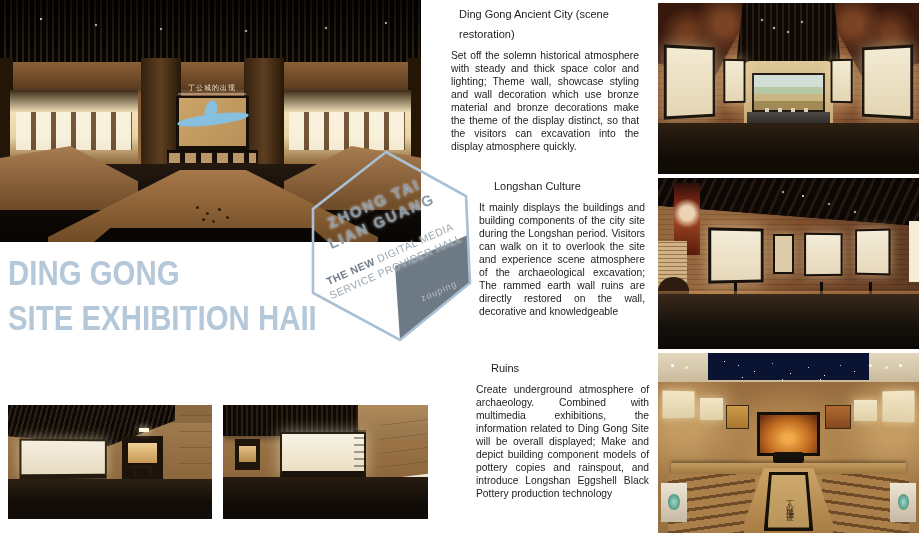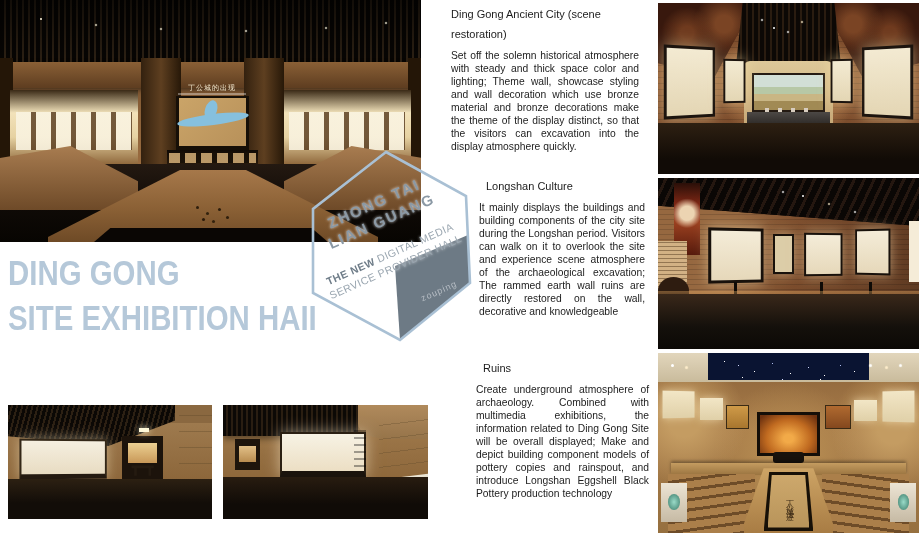--- a/index.html
+++ b/index.html
@@ -8,21 +8,21 @@
   .page{position:relative;width:921px;height:540px;background:#fff;overflow:hidden}
   .el{position:absolute}
   .ph{position:absolute;overflow:hidden;background:#201509}
 
   
   .title{left:8px;top:250px;font-weight:bold;font-size:35px;line-height:45px;
          letter-spacing:0;transform:scaleX(.84);transform-origin:left top;white-space:nowrap}
 
   
   .sec{position:absolute;text-align:justify;font-size:10.3px;line-height:13px;color:#1c1c1c}
-  .sec h3{font-size:11px;font-weight:400;line-height:20px;margin:0 0 5px 0;text-align:left;color:#1c1c1c}
+  .sec h3{font-size:11px;font-weight:400;line-height:20px;margin:0 0 5px 8px;text-align:left;color:#1c1c1c}
   .sec1{left:451px;top:4px;width:188px}
   .sec2{left:479px;top:176px;width:166px}
   .sec3{left:476px;top:358px;width:173px}
   .sec2 h3,.sec3 h3{padding-left:7px}
 
   
   .badge-svg{position:absolute;left:300px;top:140px;width:192px;height:212px;overflow:visible}
   .badge-txt{position:absolute;text-align:center;transform:rotate(-24deg);color:#8b99a5;
              text-shadow:0 0 3px rgba(255,255,255,.85)}
   .badge-brand{left:303px;top:193px;width:150px;height:40px;font-size:15px;font-weight:bold;

